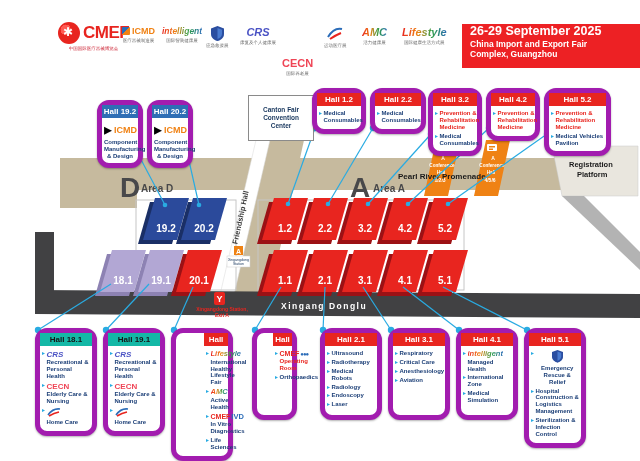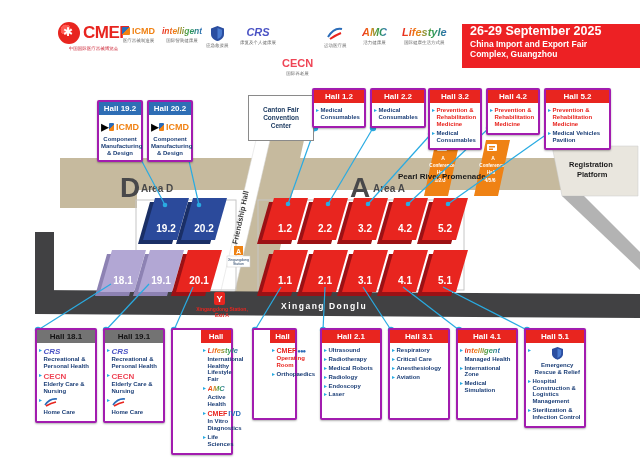--- a/index.html
+++ b/index.html
@@ -20,25 +20,25 @@
       -webkit-background-clip:text;background-clip:text;color:transparent;font-weight:800;}
   .crs-txt{color:#4a52c4;font-weight:800;font-style:italic;font-size:11px;}
   .cecn-txt{color:#ef4455;font-weight:800;font-size:11px;margin-top:31px;}
   .evt{position:absolute;left:462px;top:24px;width:199px;height:44px;background:#ed2124;
        color:#fff;padding:0 8px;box-sizing:border-box;}
   .evt .d{font-size:12.5px;font-weight:800;margin-bottom:1px;}
   .evt .v{font-size:8.5px;font-weight:800;line-height:1.2;}
   
   #mapsvg{position:absolute;left:0;top:0;z-index:1;}
   
-  .box{position:absolute;background:#fff;border:2px solid #a21caf;border-radius:2px;
+  .box{position:absolute;background:#fff;border:5px solid #a21caf;border-radius:12px;
        box-shadow:0 1px 2px rgba(0,0,0,.3);z-index:2;box-sizing:border-box;}
   .hd{height:13px;line-height:13px;text-align:center;font-weight:800;font-size:8px;color:#fff;}
   .hd.red{background:#e8251f;} .hd.blue{background:#2e6eb5;}
-  .hd.purple{background:#737373;color:#141414;}
+  .hd.purple{background:#14b8a6;color:#141414;}
   .bd{padding:2px 2px 3px 2px;}
   .it{display:flex;align-items:flex-start;font-size:6px;line-height:1.15;color:#1c3f77;
       font-weight:700;margin:2px 0;}
   .it .bu{color:#29abe2;margin-right:1.5px;font-size:6px;line-height:1;}
   .it.redtx{color:#e8251f;}
   .cap{font-size:6px;color:#1c3f77;font-weight:700;line-height:1.15;}
   .lgln{display:flex;align-items:center;}
   .ivd-a{color:#e8251f;font-weight:800;font-size:7px;}
   .ivd-b{color:#2b6cb8;font-weight:800;font-size:7.5px;margin-left:1px;}
   .ordots{color:#2b6cb8;font-size:6px;letter-spacing:-1px;margin-left:1px;}

